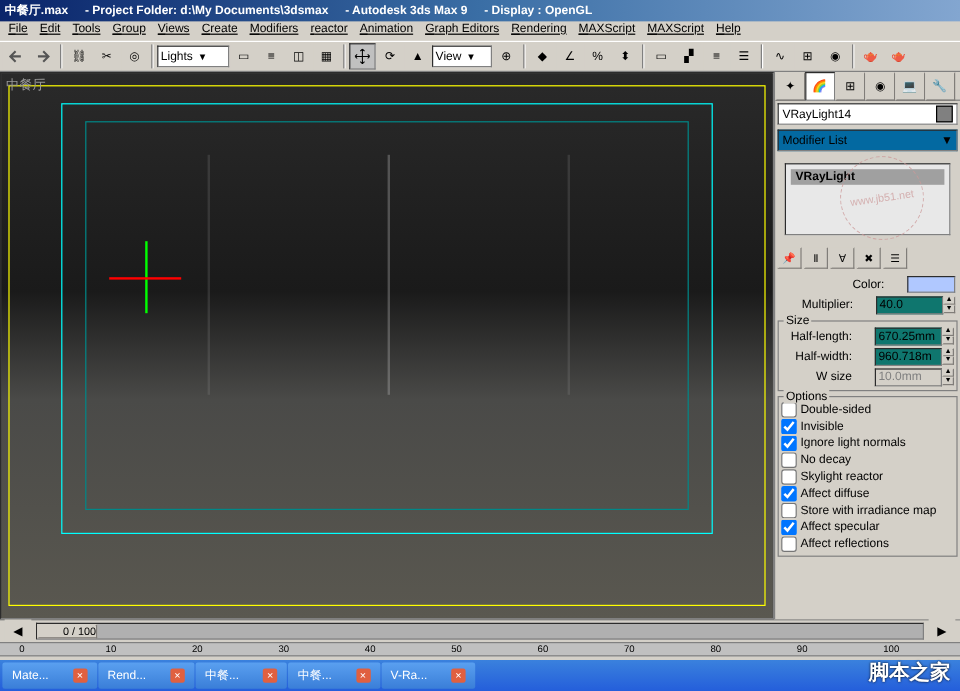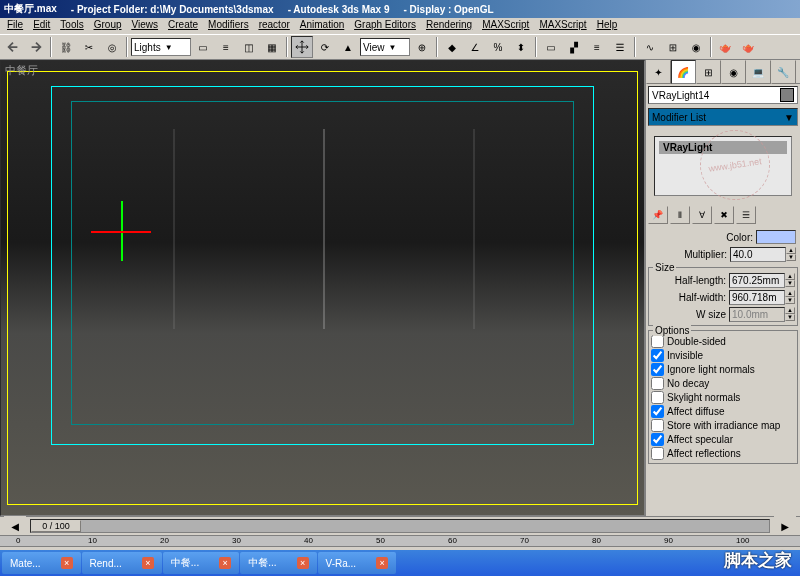--- a/index.html
+++ b/index.html
@@ -33,34 +33,34 @@
 .cmdtabs .tab.active { background: #fff; border: 1px inset #808080; }
 .objname { margin: 2px; height: 18px; border: 1px inset #808080; background: #fff; padding: 0 3px; display: flex; align-items: center; }
 .colorbox { width: 14px; height: 14px; border: 1px solid #000; margin-left: auto; }
 .modlist { margin: 2px; height: 18px; border: 1px inset #808080; background: #0369a1; padding: 0 3px; display: flex; align-items: center; justify-content: space-between; }
 .modstack { margin: 8px; height: 60px; border: 1px inset #808080; background: #e8e8e8; padding: 4px; }
 .modstack .item { background: #a0a0a0; color: #000; padding: 1px 4px; font-weight: bold; }
 .stackbtns { margin: 2px; display: flex; gap: 2px; }
 .stackbtns .sb { width: 20px; height: 18px; border: 1px outset #d4d0c8; display:flex; align-items:center; justify-content:center; font-size:9px; }
 .params { padding: 2px 4px; font-size: 10px; }
 .prow { display: flex; align-items: center; margin: 1px 0; height: 16px; }
-.prow label { flex: 1; text-align: right; margin-right: 3px; }
-.prow .field { width: 56px; height: 15px; border: 1px inset #808080; background: #e5e5e5; padding: 0 2px; display:flex; align-items:center; }
+.prow label { flex: 1; text-align: right; margin-right: 19px; }
+.prow .field { width: 56px; height: 15px; border: 1px inset #808080; background: #0f766e; padding: 0 2px; display:flex; align-items:center; }
 .prow .field.disabled { background: #d4d0c8; color: #808080; }
 .prow .spin { width: 10px; display:flex; flex-direction:column; }
 .prow .spin b { height:7px; border:1px outset #d4d0c8; font-size:6px; line-height:5px; text-align:center; }
 .swatch { width: 40px; height: 14px; border: 1px inset #808080; background: #b0c8ff; }
 .chk { display: flex; align-items: center; margin: 1px 0; }
 .chk input { margin-right: 3px; }
 .group { border: 1px solid #808080; border-top-color:#808080; margin: 2px; padding: 3px 2px 2px; position: relative; }
 .group .gl { position: absolute; top: -6px; left: 4px; background: #d4d0c8; padding: 0 2px; font-size:10px;}
 .bottom { height: 60px; background: #d4d0c8; border-top: 1px solid #808080; }
 .timeslider { height: 18px; display: flex; align-items: center; padding: 0 4px; }
 .timeslider .track { flex: 1; height: 14px; border: 1px inset #808080; background: #b0b0b0; position: relative; margin: 0 4px; }
-.timeslider .thumb { position: absolute; left: 0; width: 50px; height: 12px; background: #d4d0c8; border: 1px outset #d4d0c8; text-align: center; font-size: 9px; }
+.timeslider .thumb { position: absolute; left: 0; width: 50px; height: 12px; background: #d4d0c8; border: 1px outset #d4d0c8; text-align: right; font-size: 9px; }
 .trackbar { height: 12px; background: #c0c0c0; border-top: 1px solid #808080; border-bottom: 1px solid #808080; position: relative; }
 .trackbar .tick { position: absolute; top: 0; font-size: 8px; color: #000; }
 .status { height: 30px; display: flex; align-items: center; padding: 0 2px; gap: 4px; }
 .status .coord { display: flex; align-items: center; gap: 1px; }
 .status .coord .f { width: 50px; height: 16px; border: 1px inset #808080; background: #fff; }
 .btn { height: 18px; border: 1px outset #d4d0c8; padding: 0 6px; background: #d4d0c8; display:flex; align-items:center; }
 .btn.red { background: #d44; color: #fff; border-color:#a22; }
 .taskbar { position: absolute; bottom: 0; left: 0; right: 0; height: 26px; background: linear-gradient(#3a81dd,#245edb); display: flex; align-items: center; padding: 0 2px; gap: 1px; }
 .taskbtn { height: 22px; padding: 0 8px; background: linear-gradient(#5aa0f0,#3a7ed8); color: #fff; border-radius: 2px; display: flex; align-items: center; gap: 20px; font-size: 10px; max-width: 90px; overflow: hidden; white-space: nowrap; }
 .taskbtn .x { width: 12px; height: 12px; background: #e06040; border-radius: 2px; display:flex; align-items:center; justify-content:center; color:#fff; font-size:9px; }
@@ -244,21 +244,21 @@
       <div class="chk">
           <input type="checkbox" checked="" style="">
           <span>Ignore light normals</span>
         </div>
       <div class="chk">
           <input type="checkbox" style="">
           <span>No decay</span>
         </div>
       <div class="chk">
           <input type="checkbox" style="">
-          <span>Skylight normals</span>
+          <span>Skylight reactor</span>
         </div>
       <div class="chk">
           <input type="checkbox" checked="" style="">
           <span>Affect diffuse</span>
         </div>
       <div class="chk">
           <input type="checkbox" style="">
           <span>Store with irradiance map</span>
         </div>
       <div class="chk">

